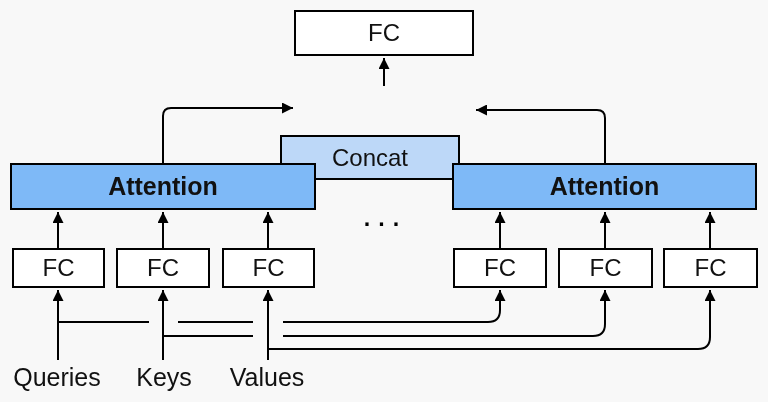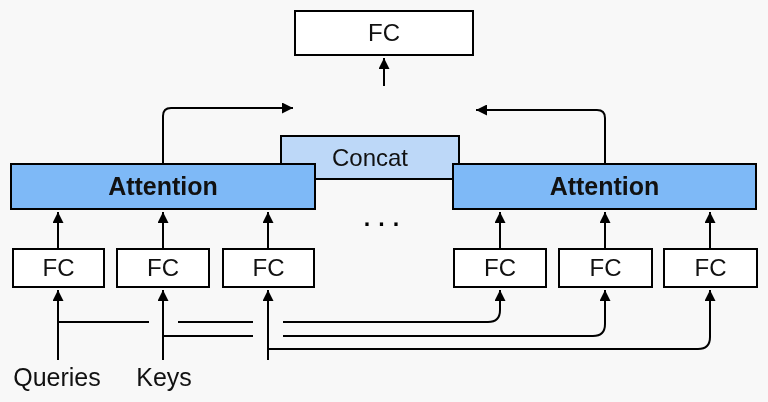--- a/index.html
+++ b/index.html
@@ -116,14 +116,15 @@
   <div class="node fc-v-left">FC</div>
 
   <div class="node fc-q-right">FC</div>
   <div class="node fc-k-right">FC</div>
   <div class="node fc-v-right">FC</div>
 
   <div class="ellipsis">...</div>
 
   <div class="input-label lbl-keys">Keys</div>
   <div class="input-label lbl-queries">Queries</div>
+  <div class="input-label lbl-values">Values</div>
 
 </div>
 
 </body></html>

